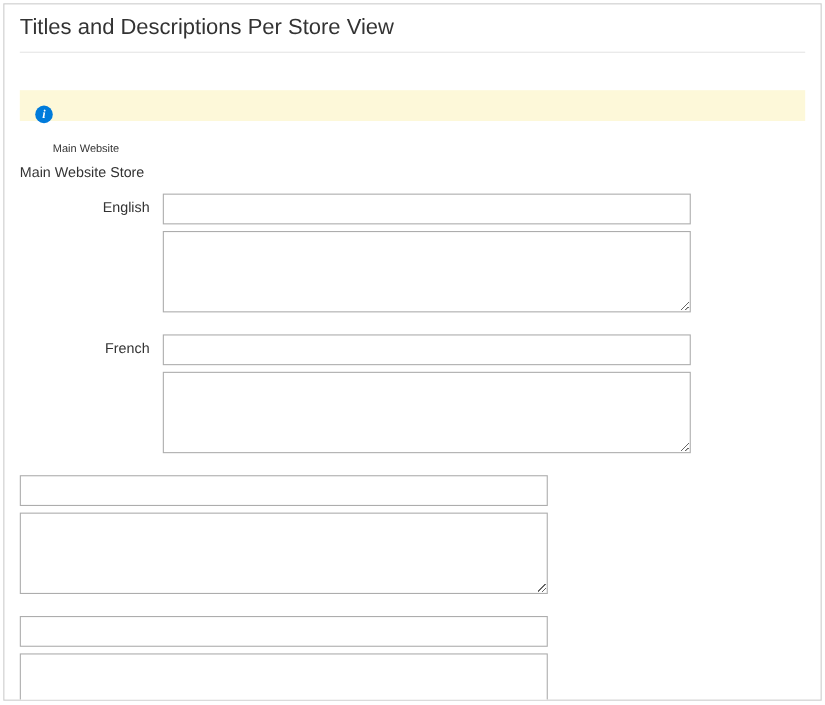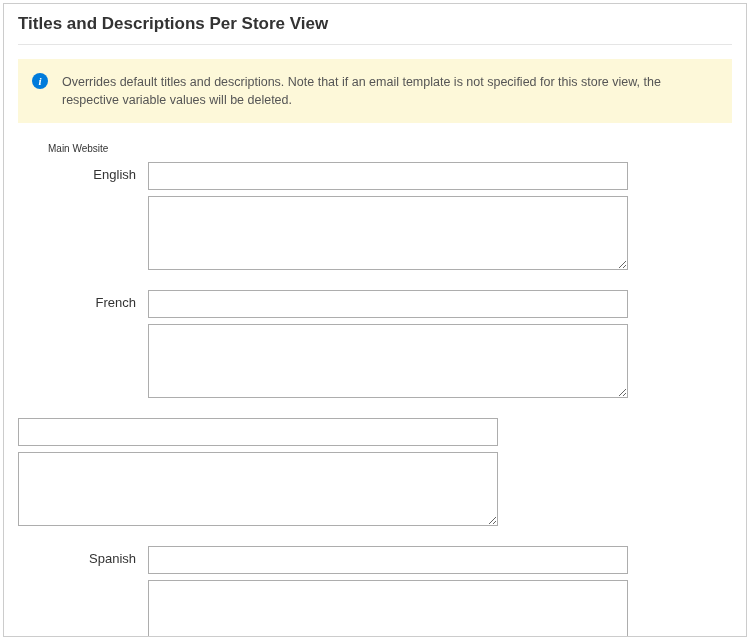--- a/index.html
+++ b/index.html
@@ -16,26 +16,26 @@
       height: 641px;
     }
     .panel {
       border: 1px solid #ccc;
       margin: 3px;
       padding: 10px 14px 14px 14px;
       height: 634px;
       overflow: hidden;
     }
     .panel-title {
-      font-size: 17px;
-      font-weight: 700;
+      font-size: 20px;
+      font-weight: 400;
       color: #333;
       padding-bottom: 10px;
       border-bottom: 1px solid #e5e5e5;
-      margin-bottom: 14px;
+      margin-bottom: 34px;
     }
     .info-box {
       background: #fdf8d9;
       padding: 14px 14px 14px 44px;
       position: relative;
       margin-bottom: 20px;
       color: #555;
       line-height: 1.45;
       font-size: 12.5px;
     }
@@ -109,25 +109,25 @@
     }
   </style>
 </head>
 <body>
 
 <div class="panel">
   <div class="panel-title">Titles and Descriptions Per Store View</div>
 
   <div class="info-box">
     <div class="info-icon">i</div>
-    <div>Overrides default titles and descriptions. Note that if an email template is not specified for this store view, the respective variable values will be deleted.</div>
   </div>
 
   <div class="hierarchy">
     <div class="website-label">Main Website</div>
+    <div class="store-label">Main Website Store</div>
 
     <div class="field-row">
       <div class="field-label">English</div>
       <div class="field-inputs">
         <input type="text" class="title-input" value="" style="">
         <textarea class="desc-textarea" value="" style=""></textarea>
       </div>
     </div>
 
     <div class="field-row">
@@ -139,21 +139,20 @@
     </div>
 
     <div class="field-row">
       <div class="field-inputs">
         <input type="text" class="title-input" value="" style="">
         <textarea class="desc-textarea" value="" style=""></textarea>
       </div>
     </div>
 
     <div class="field-row">
-      <div class="field-label">Spanish</div>
       <div class="field-inputs">
         <input type="text" class="title-input" value="" style="">
         <textarea class="desc-textarea" value="" style=""></textarea>
       </div>
     </div>
 
   </div>
 </div>
 
 </body></html>

